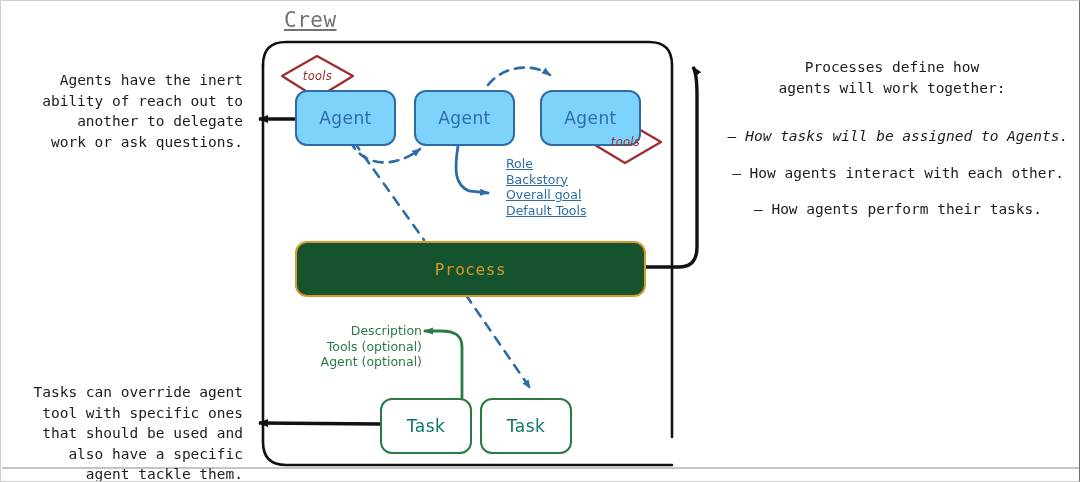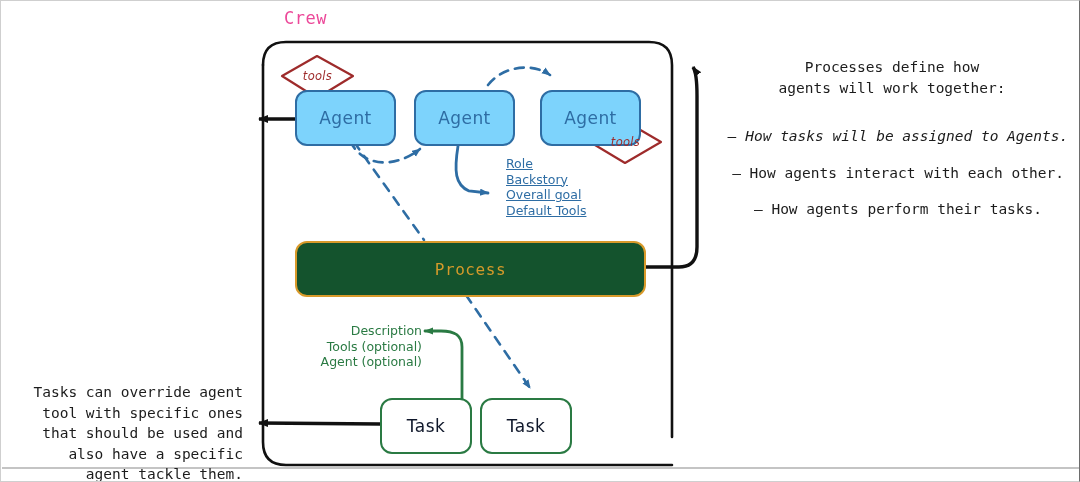--- a/index.html
+++ b/index.html
@@ -28,41 +28,42 @@
     height: 482px;
   }
   .abs { position: absolute; }
 
   
   .mono {
     font-family: "DejaVu Sans Mono", "Liberation Mono", monospace;
     color: #1c1c1c;
   }
   .crew-title {
-    font-size: 17px;
+    font-size: 21px;
     letter-spacing: 0.5px;
-    color: #ec4899;
+    color: #737373;
     white-space: nowrap;
+    text-decoration: underline;
   }
   .note {
     font-size: 14.5px;
     line-height: 20.5px;
     color: #1c1c1c;
     white-space: pre;
   }
   .note-right { text-align: center; margin-top: 16px; }
   .note-left { text-align: right; }
 
   .node-label {
     font-family: "DejaVu Sans", "Liberation Sans", sans-serif;
     font-size: 17px;
     letter-spacing: 0.4px;
   }
   .agent-label { color: #2e6da4; }
-  .task-label  { color: #0f172a; }
+  .task-label  { color: #0f766e; }
   .process-label {
     font-family: "DejaVu Sans Mono", "Liberation Mono", monospace;
     font-size: 16px;
     color: #d49a2a;
     letter-spacing: 0.6px;
   }
   .tools-label {
     font-family: "DejaVu Sans", "Liberation Sans", sans-serif;
     font-size: 11.5px;
     color: #9e2b2b;
@@ -194,20 +195,24 @@
 Agent (optional)</div>
 
   <div class="task-box" style="left:379px; top:397px; width:88px; height:52px;">
     <span class="node-label task-label">Task</span>
   </div>
 
   <div class="task-box" style="left:479px; top:397px; width:88px; height:52px;">
     <span class="node-label task-label">Task</span>
   </div>
 
+  <div class="abs mono note note-left" style="left:10px; top:69px; width:232px;">Agents have the inert
+ability of reach out to
+another to delegate
+work or ask questions.</div>
 
   <div class="abs mono note note-left" style="left:0px; top:381px; width:242px;">Tasks can override agent
 tool with specific ones
 that should be used and
 also have a specific
 agent tackle them.</div>
 
   <div class="abs" style="left:707px; top:40px; width:368px;">
     <div class="mono note note-right">Processes define how
 agents will work together:</div>

